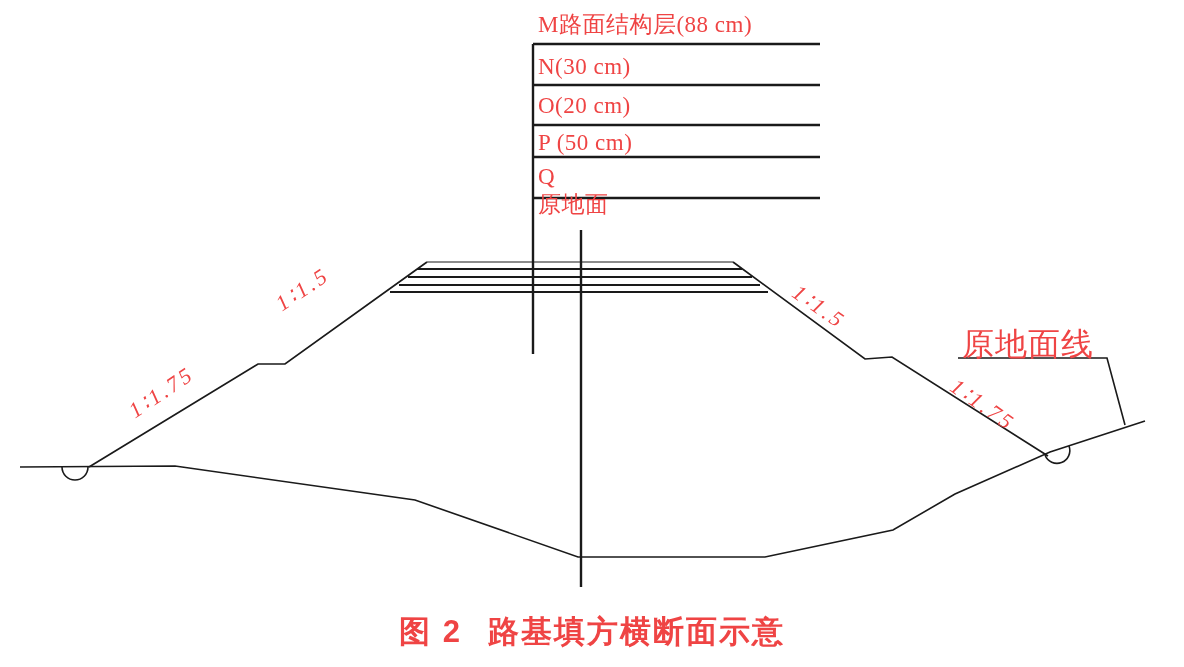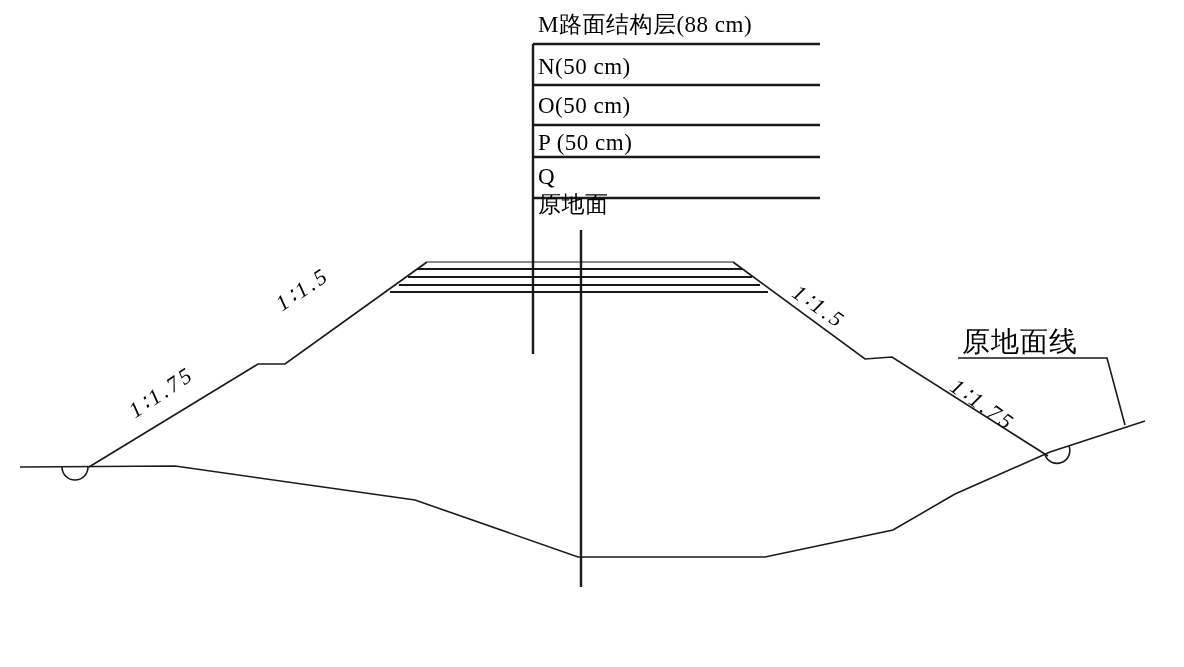--- a/index.html
+++ b/index.html
@@ -1,29 +1,29 @@
 <!DOCTYPE html>
 <html><head>
 <meta charset="utf-8">
 <style>
   html,body{margin:0;padding:0;background:#fff;}
   #stage{
     position:relative;width:1184px;height:667px;background:#fff;overflow:hidden;
-    font-family:"Liberation Serif","DejaVu Serif",serif;color:#000000;
+    font-family:"Liberation Serif","DejaVu Serif",serif;color:#ef4444;
   }
   #stage svg{position:absolute;left:0;top:0;}
   .lbl{position:absolute;white-space:nowrap;line-height:1.15;}
   .tbl-label{left:538px;font-size:23px;letter-spacing:0.5px;}
   .slope-label{
     font-size:22px;font-style:italic;letter-spacing:3px;
     transform-origin:0 50%;
   }
   .slope-left{transform:rotate(-34deg);}
   .slope-right{transform:rotate(35deg);}
-  .ground-callout{font-size:28px;letter-spacing:1px;}
+  .ground-callout{font-size:32px;letter-spacing:1px;}
   .caption{
     position:absolute;top:611px;left:50%;transform:translateX(-50%);
     font-family:"Liberation Sans","DejaVu Sans",sans-serif;
     font-weight:bold;font-size:31px;letter-spacing:2px;white-space:nowrap;
   }
   .caption .num{margin-right:26px;}
 </style>
 </head>
 <body>
 
@@ -51,27 +51,30 @@
 
     <path d="M20,467 L175,466 L415,500 L578,557 L765,557 L893,530 L955,494 L1050,452 L1145,421" stroke-width="1.6"></path>
 
     <path d="M62,467 A13,13 0 0 0 88,467" stroke-width="1.6"></path>
     <path d="M1045,455 A12,12 0 0 0 1069,446" stroke-width="1.6"></path>
 
     <path d="M958,358 H1107 L1125,425" stroke-width="1.6"></path>
   </svg>
 
   <div class="lbl tbl-label" style="top:12px">M路面结构层(88 cm)</div>
-  <div class="lbl tbl-label" style="top:54px">N(50 cm)</div>
-  <div class="lbl tbl-label" style="top:93px">O(50 cm)</div>
+  <div class="lbl tbl-label" style="top:54px">N(30 cm)</div>
+  <div class="lbl tbl-label" style="top:93px">O(20 cm)</div>
   <div class="lbl tbl-label" style="top:130px">P (50 cm)</div>
   <div class="lbl tbl-label" style="top:164px">Q</div>
   <div class="lbl tbl-label" style="top:192px">原地面</div>
 
   <div class="lbl slope-label slope-left" style="left:278px;top:293px">1∶1.5</div>
   <div class="lbl slope-label slope-left" style="left:131px;top:400px">1∶1.75</div>
   <div class="lbl slope-label slope-right" style="left:795px;top:277px">1∶1.5</div>
   <div class="lbl slope-label slope-right" style="left:953px;top:371px">1∶1.75</div>
 
   <div class="lbl ground-callout" style="left:962px;top:326px">原地面线</div>
 
+  <div class="caption">
+    <span class="num">图 2</span><span>路基填方横断面示意</span>
+  </div>
 
 </div>
 
 </body></html>

